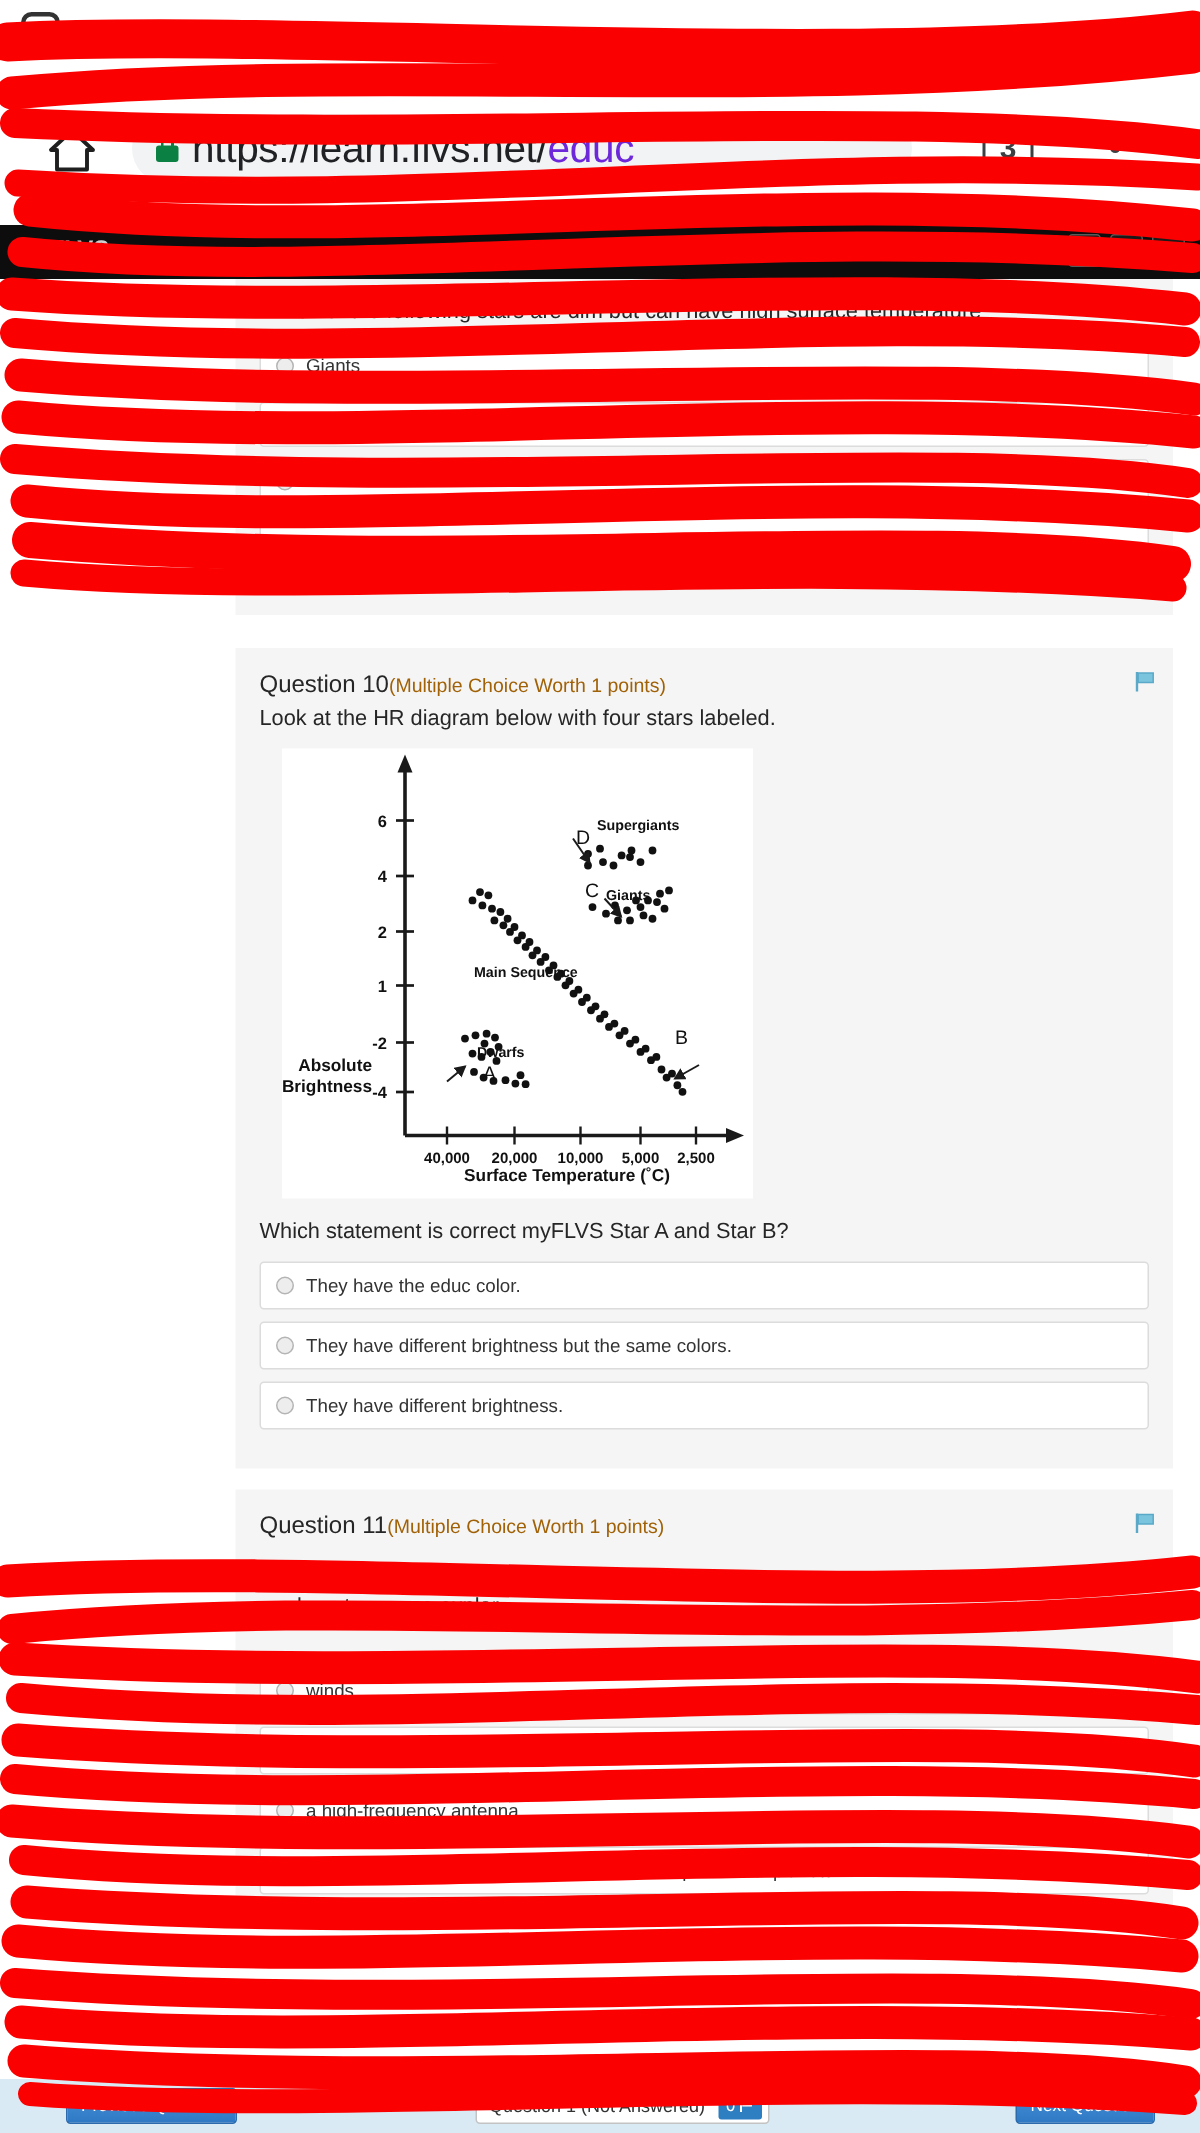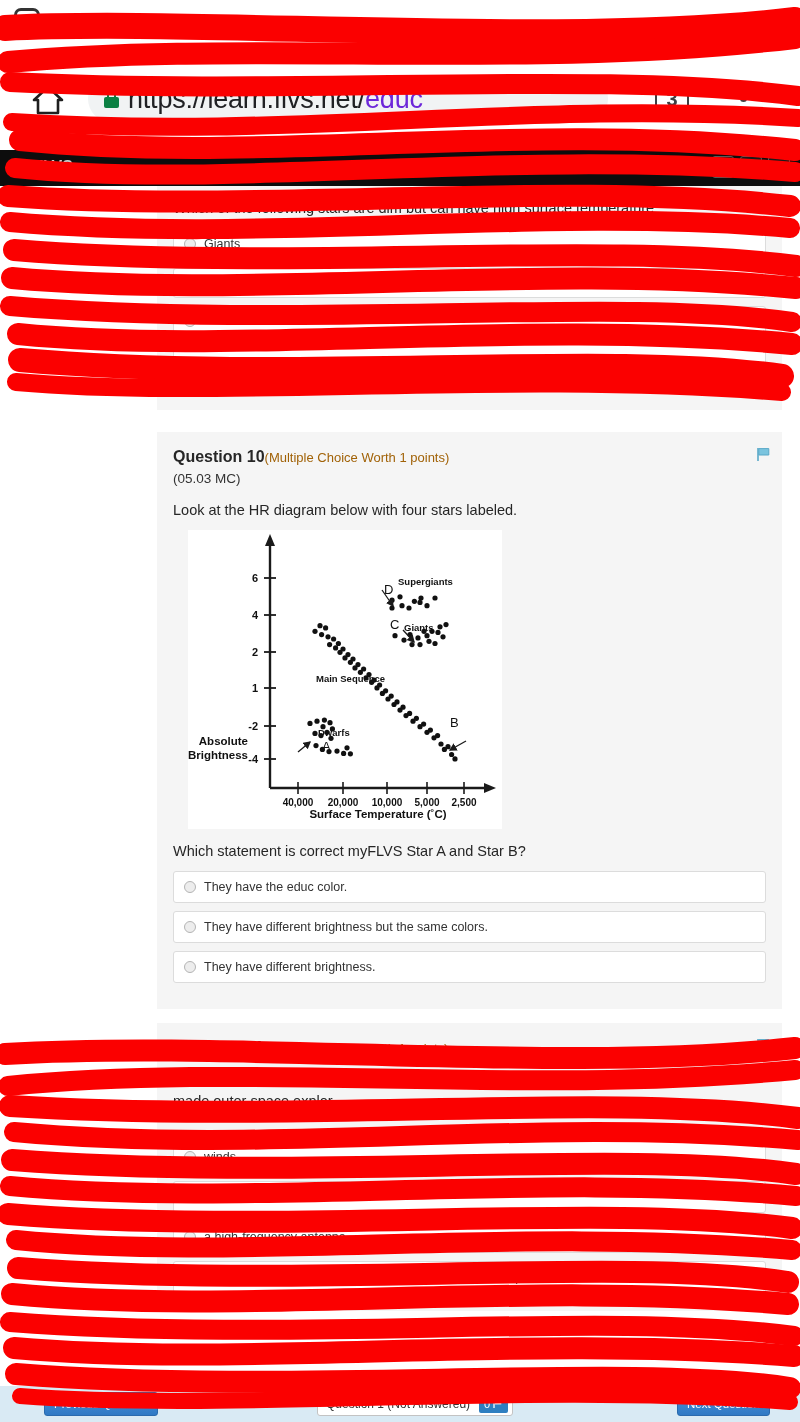--- a/index.html
+++ b/index.html
@@ -65,21 +65,21 @@
   }
   .ic-burger i { display:block; width:13px; height:1.5px; background:#d8d8d8; margin:1.6px 0; }
 
   
   .page { position: absolute; top: 186px; left: 0; width: 800px; }
   .qcard {
     background: #f5f5f5; margin: 0 18px 0 157px; padding: 16px 16px 18px 16px;
     position: relative;
   }
   .q-head { font-size: 15.5px; color: #262626; margin-bottom: 5px; }
-  .q-head b { font-weight: bold; font-size: 16px; }
+  .q-head b { font-weight: normal; font-size: 16px; }
   .q-head .meta { color: #a16207; font-size: 13px; font-weight: normal; }
   .q-code { font-size: 13.5px; color: #333; margin-bottom: 16px; }
   .q-stem { font-size: 14.5px; color: #262626; margin-bottom: 12px; }
   .flag-icon { position: absolute; right: 10px; top: 14px; }
 
   .opt {
     background: #fff; border: 1px solid #dcdcdc; border-radius: 3px;
     padding: 8px 10px; margin-bottom: 8px;
     display: flex; align-items: center; gap: 8px;
     font-size: 12.5px; color: #333;
@@ -202,21 +202,20 @@
   <div class="qcard">
     <div class="flag-icon">
       <svg width="17" height="17" viewBox="0 0 17 17">
         <path d="M3 2 v13" stroke="#5aa9c8" stroke-width="1.6" fill="none"></path>
         <path d="M3.8 2.6 h10 v6.4 h-10 z" fill="#7bc4de" stroke="#5aa9c8" stroke-width="1"></path>
       </svg>
     </div>
     <div class="q-head">
       <b>Question 10</b><span class="meta">(Multiple Choice Worth 1 points)</span>
     </div>
-    <div class="q-code">(05.03 MC)</div>
     <div class="q-stem">Look at the HR diagram below with four stars labeled.</div>
 
     <div class="chart-wrap">
       <svg id="hr-svg" width="314" height="295" viewBox="0 0 314 295">
         <rect x="0" y="0" width="314" height="295" fill="#ffffff"></rect>
 
         <line x1="82" y1="258" x2="82" y2="12" stroke="#1a1a1a" stroke-width="2.4"></line>
         <polygon points="82,4 77,16 87,16" fill="#1a1a1a"></polygon>
         <line x1="82" y1="258" x2="300" y2="258" stroke="#1a1a1a" stroke-width="2.4"></line>
         <polygon points="308,258 296,253 296,263" fill="#1a1a1a"></polygon>

